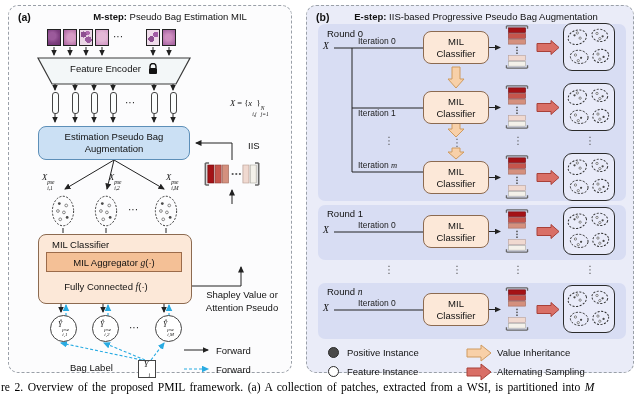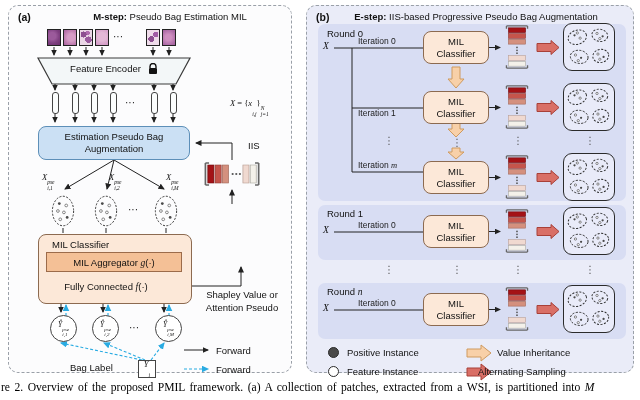--- a/index.html
+++ b/index.html
@@ -385,17 +385,17 @@
   <div class="vdots" style="left:384px;top:264px">⋮</div>
   <div class="vdots" style="left:452px;top:264px">⋮</div>
   <div class="vdots" style="left:513px;top:264px">⋮</div>
   <div class="vdots" style="left:585px;top:264px">⋮</div>
 
   <div class="lcirc" style="left:328px;top:347px;background:#4a4a4a"></div>
   <div class="abs t95" style="left:347px;top:347px">Positive Instance</div>
   <div class="lcirc" style="left:328px;top:366px;background:#fff"></div>
   <div class="abs t95" style="left:347px;top:366px">Feature Instance</div>
   <div class="abs t95" style="left:497px;top:347px">Value Inheritance</div>
-  <div class="abs t95" style="left:478px;top:366px">Alternating Sampling</div>
+  <div class="abs t95" style="left:497px;top:366px">Alternating Sampling</div>
 
   <div class="caption"><span>re 2.  Overview of the proposed PMIL framework.  (a) A collection of patches, extracted from a WSI, is partitioned into </span><span class="math">M</span></div>
 
 </div>
 
 </body></html>

